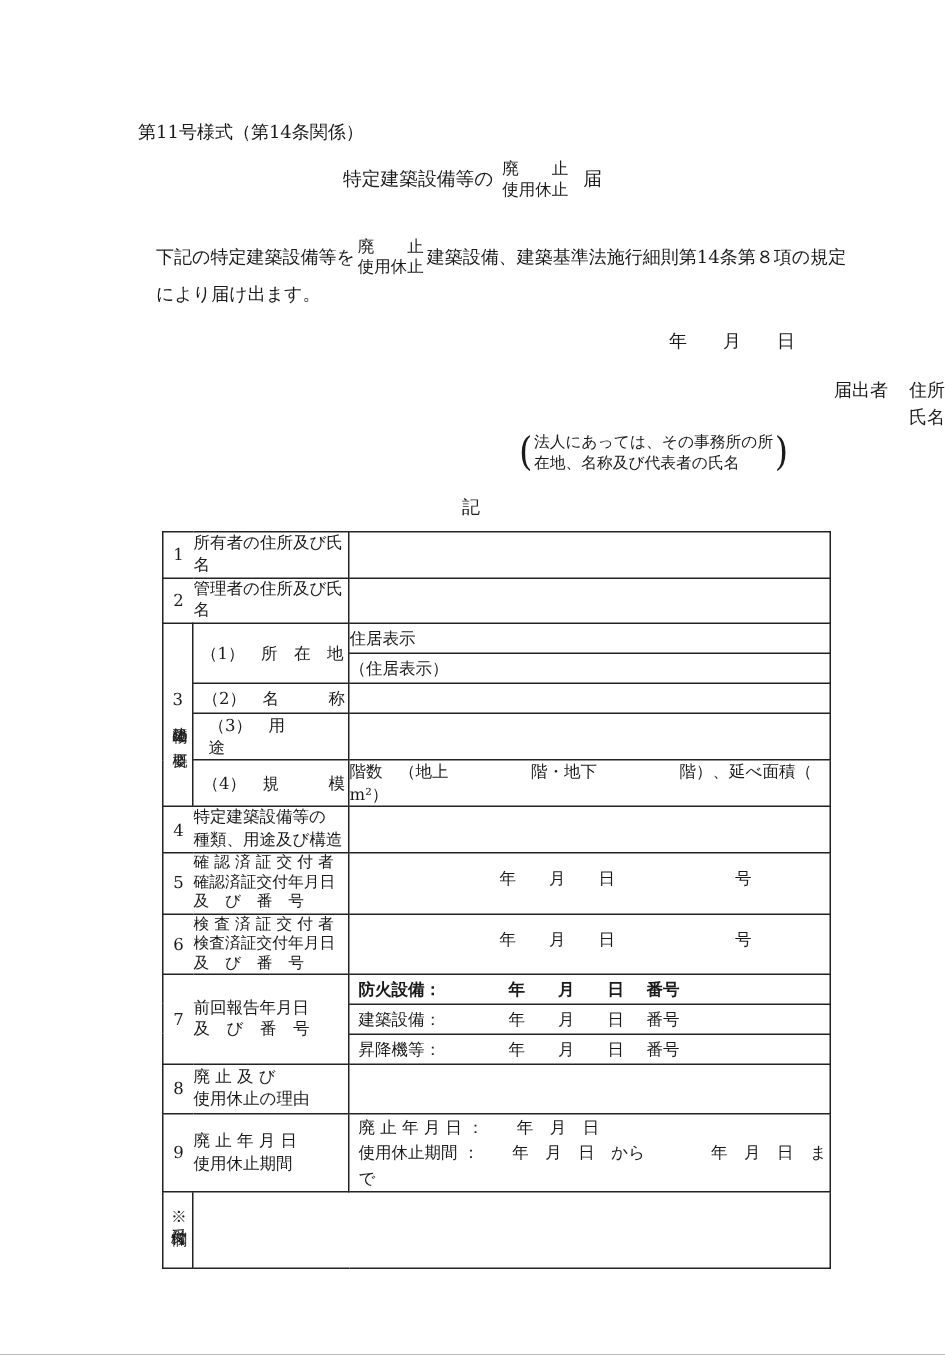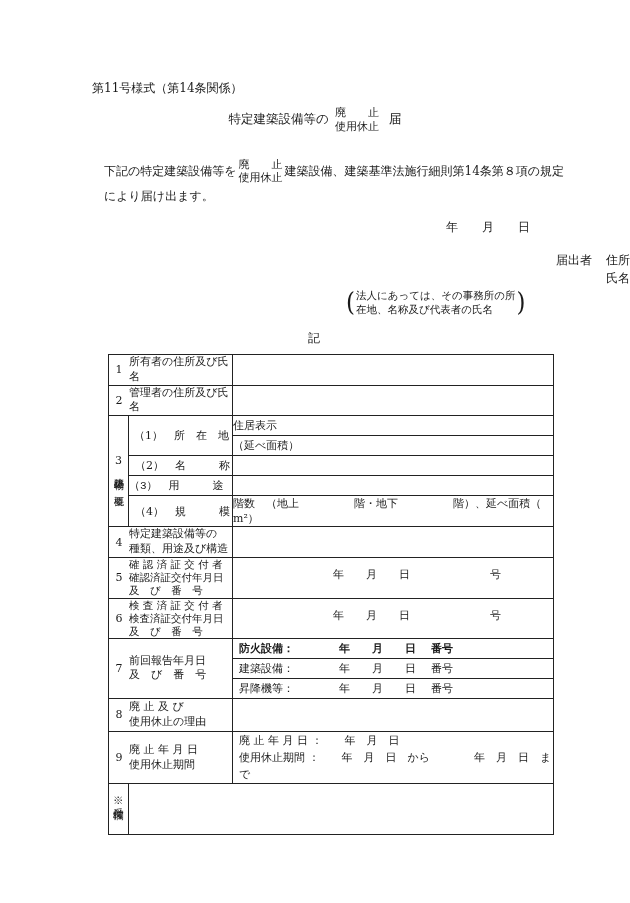--- a/index.html
+++ b/index.html
@@ -145,28 +145,28 @@
       <td rowspan="5">
         <div class="numcol-inner">
           <span>3</span>
           <span class="vert">建築物の概要</span>
         </div>
       </td>
       <td rowspan="2" style="padding-left:5px;">（1）　所　在　地</td>
       <td class="val" style="height:19px;">住居表示</td>
     </tr>
     <tr>
-      <td class="val" style="height:19px;">（延べ面積）</td>
+      <td class="val" style="height:19px;">（住居表示）</td>
     </tr>
     <tr>
       <td style="height:19px;padding-left:6px;">（2）　名　　　称</td>
       <td class="val-empty"></td>
     </tr>
     <tr>
-      <td style="height:19px;padding-left:0;font-family:Liberation Mono, monospace;">（3）　用　　　途</td>
+      <td style="height:19px;padding-left:10px;">（3）　用　　　途</td>
       <td class="val-empty"></td>
     </tr>
     <tr>
       <td style="height:20px;padding-left:6px;">（4）　規　　　模</td>
       <td class="val">階数　（地上　　　　　階・地下　　　　　階）、延べ面積（　　　　　　　m²）</td>
     </tr>
 
     <tr>
       <td colspan="2" style="height:30px;">
         <div class="labcell">

